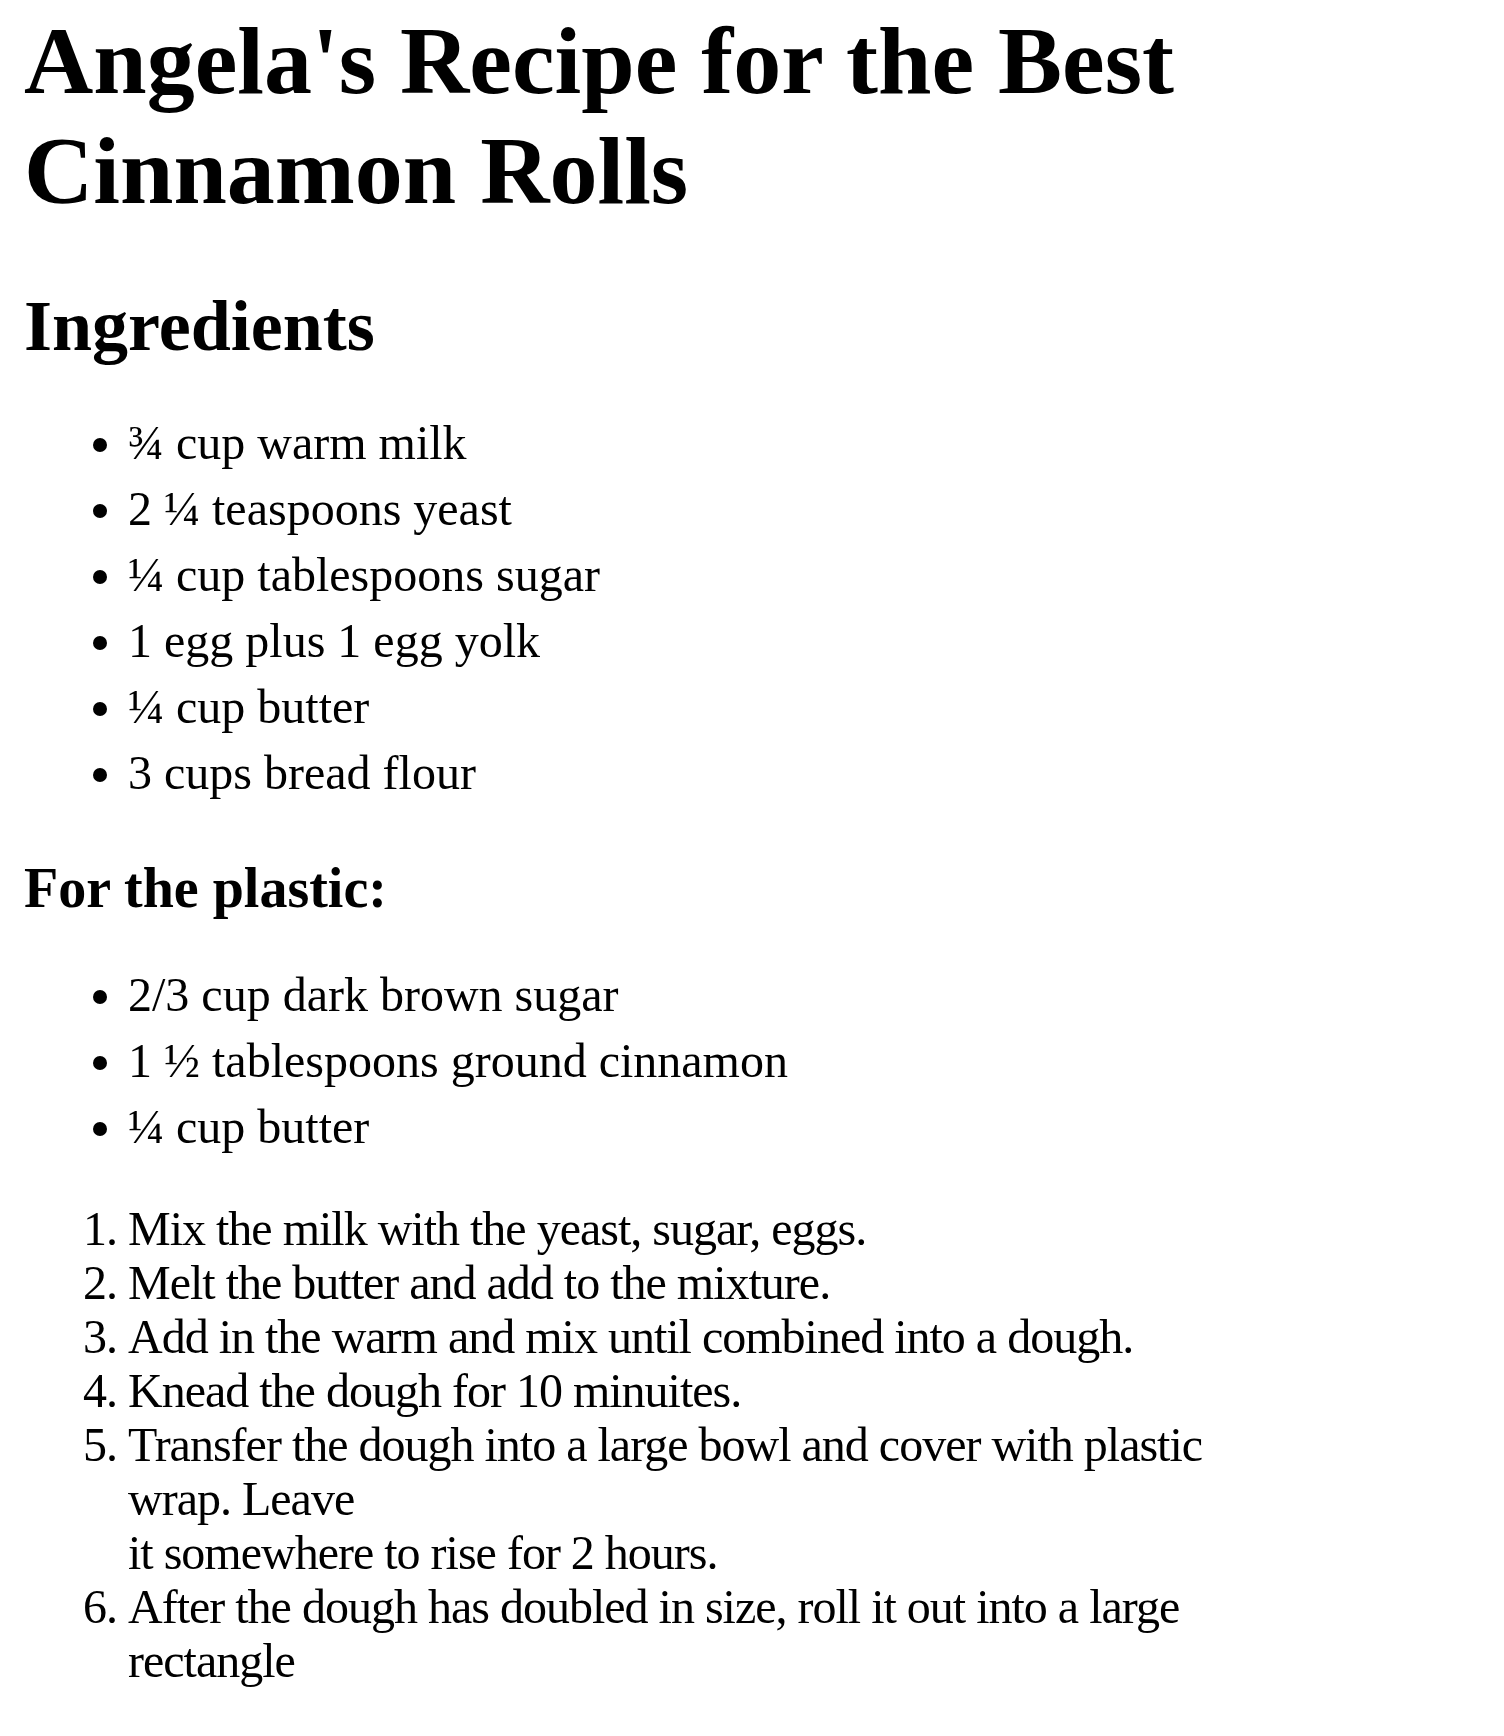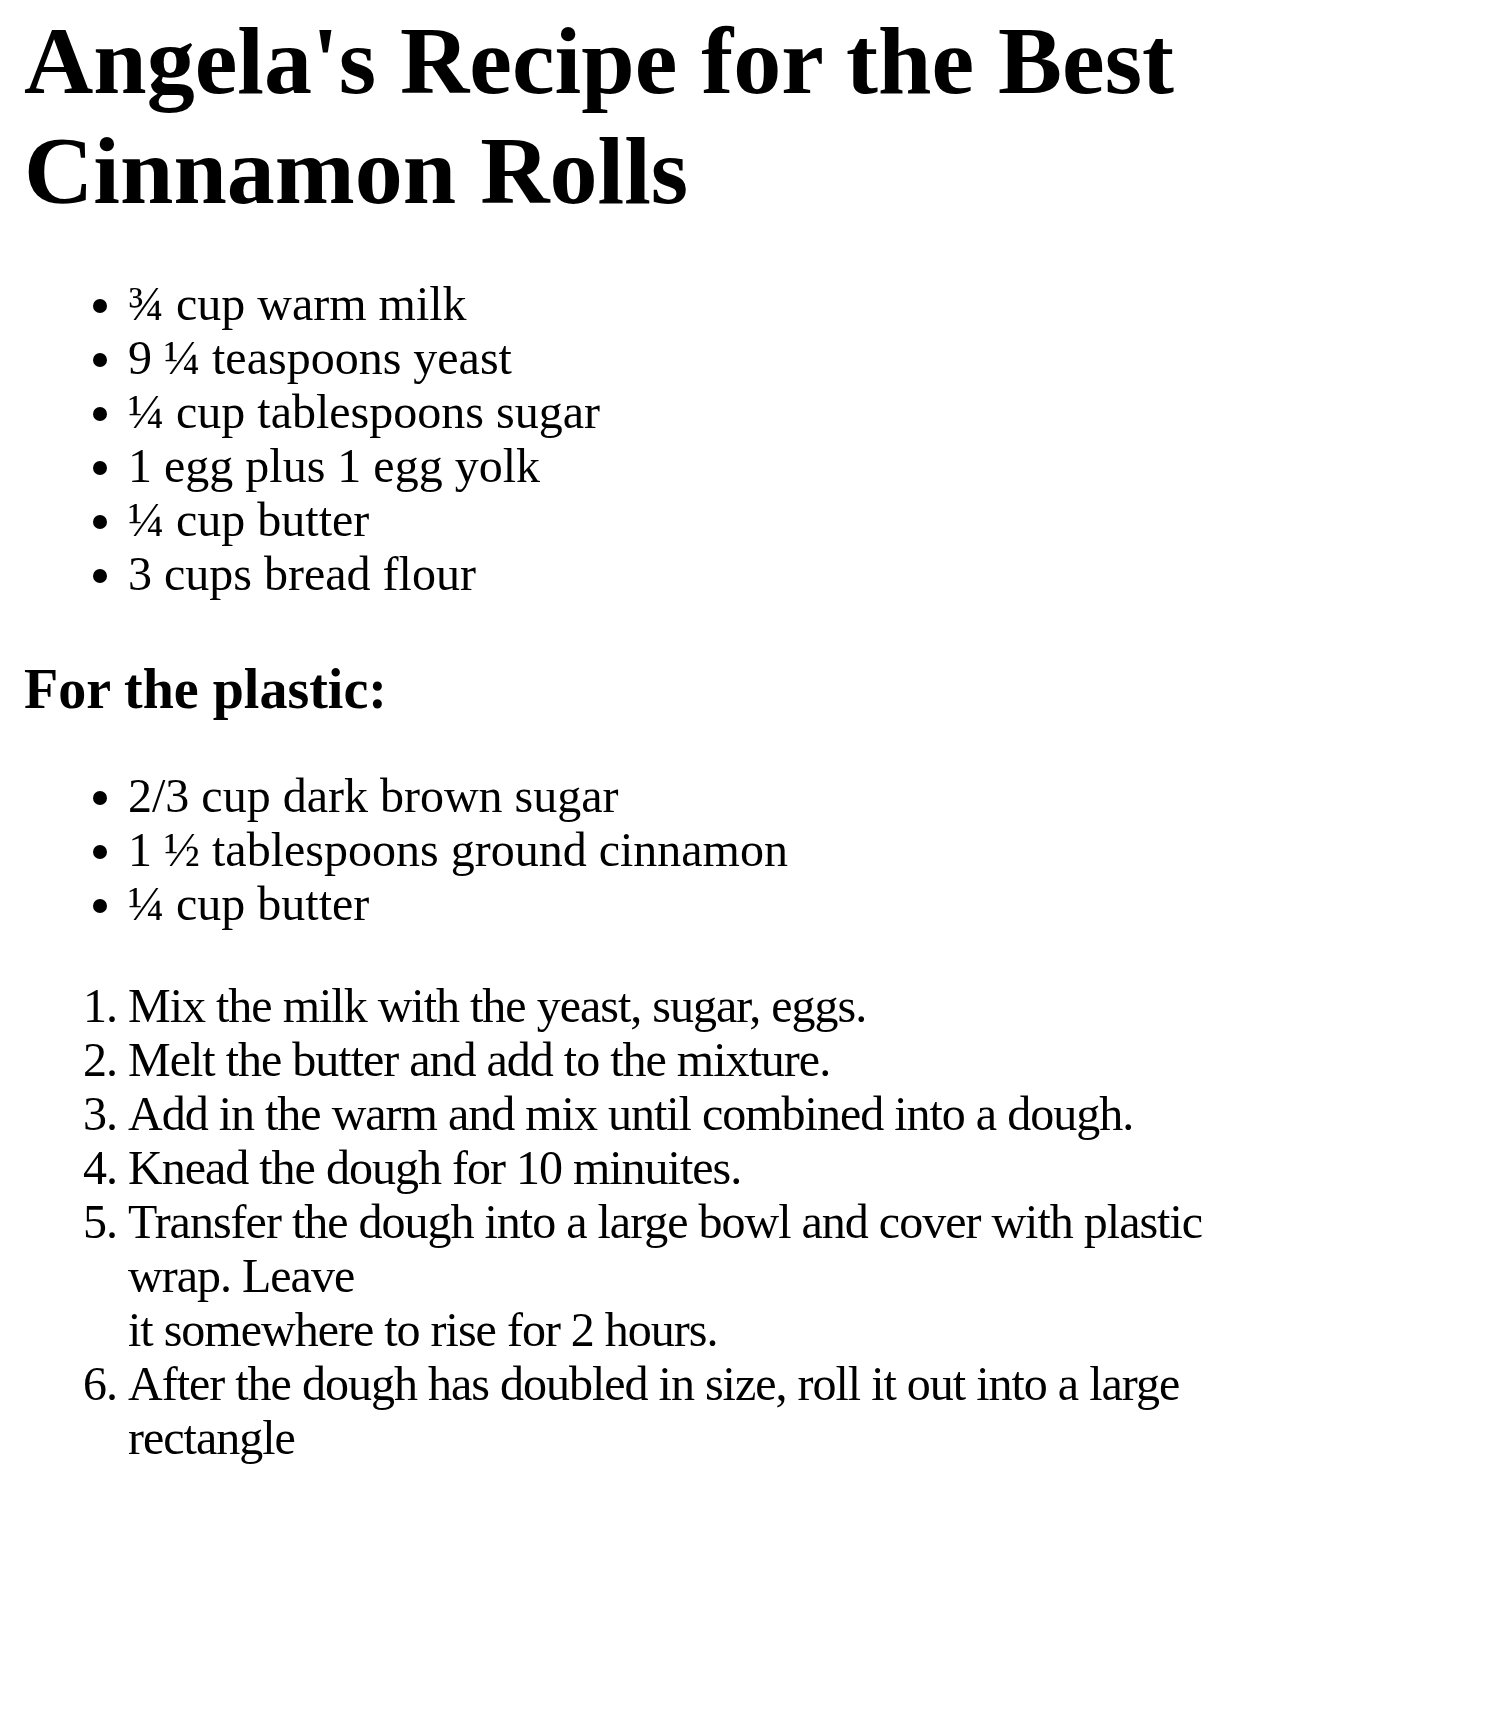--- a/index.html
+++ b/index.html
@@ -44,38 +44,39 @@
   }
   ul, ol {
     margin: 48px 0;
     padding: 0 0 0 104px;
     font-size: 48px;
   }
   li {
     line-height: 54px;
     white-space: pre-line;
   }
-  ul li { list-style-type: disc; }
+  ul li { list-style-type: disc; margin-top: 12px; }
   ol li {
     list-style-type: decimal;
     letter-spacing: -1px;
   }
 </style>
 </head>
 <body>
 
 <main class="doc">
 
   <h1>Angela's Recipe for the Best Cinnamon Rolls</h1>
 
+  <h2>Ingredients</h2>
 
 
   <ul>
     <li>¾ cup warm milk</li>
-    <li>9 ¼ teaspoons yeast</li>
+    <li>2 ¼ teaspoons yeast</li>
     <li>¼ cup tablespoons sugar</li>
     <li>1 egg plus 1 egg yolk</li>
     <li>¼ cup butter</li>
     <li>3 cups bread flour</li>
   </ul>
 
   <h3>For the plastic:</h3>
 
   <ul>
     <li>2/3 cup dark brown sugar</li>

